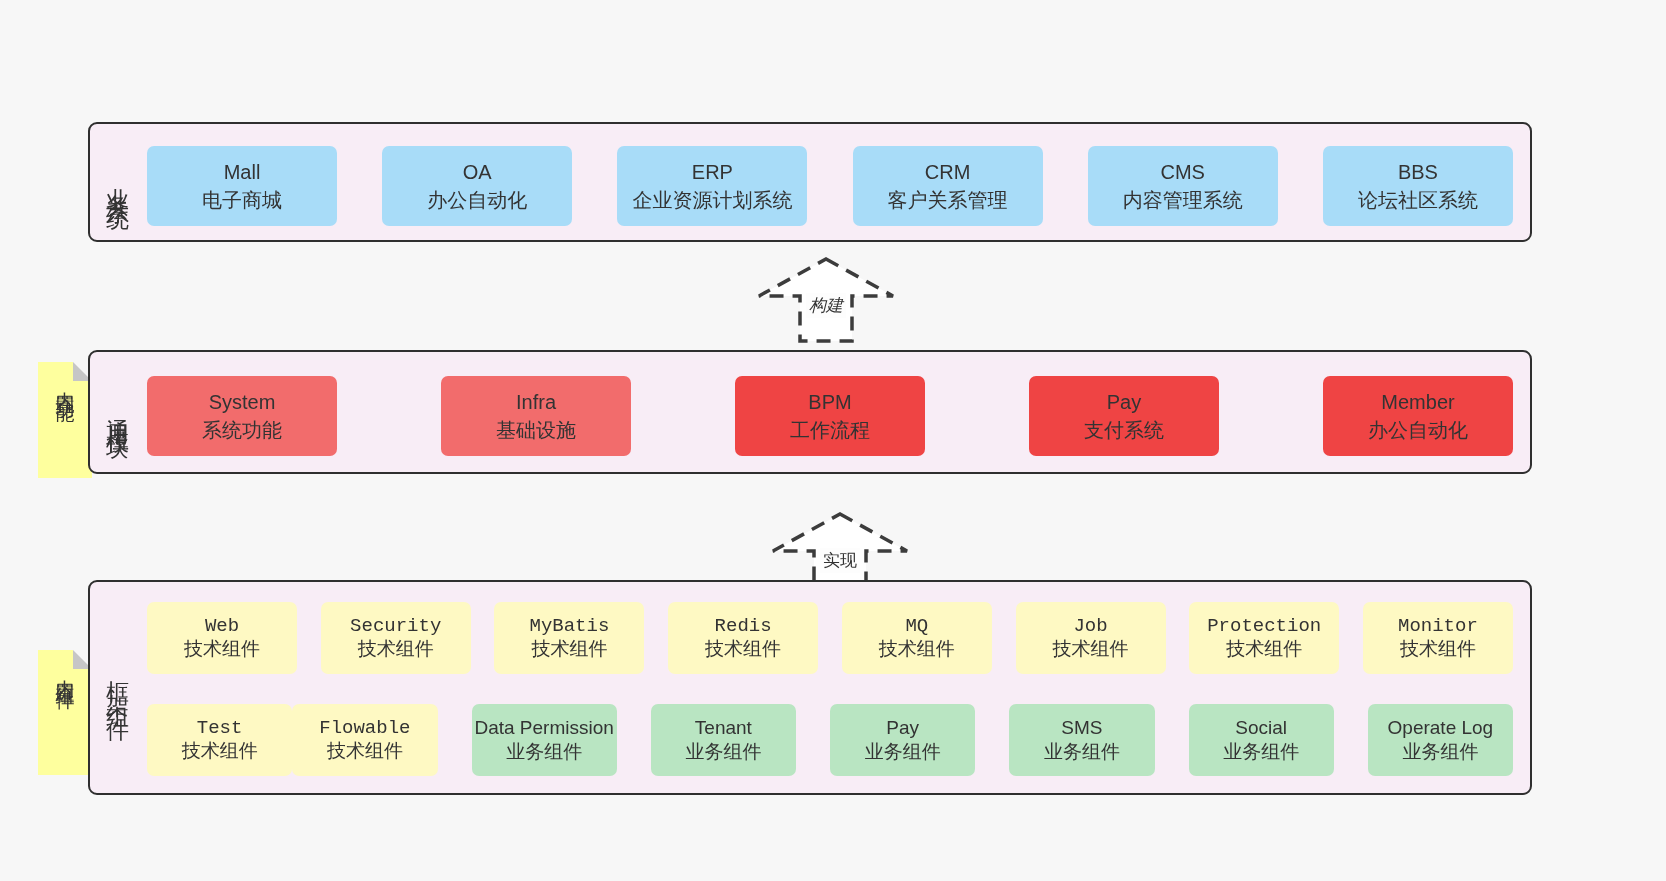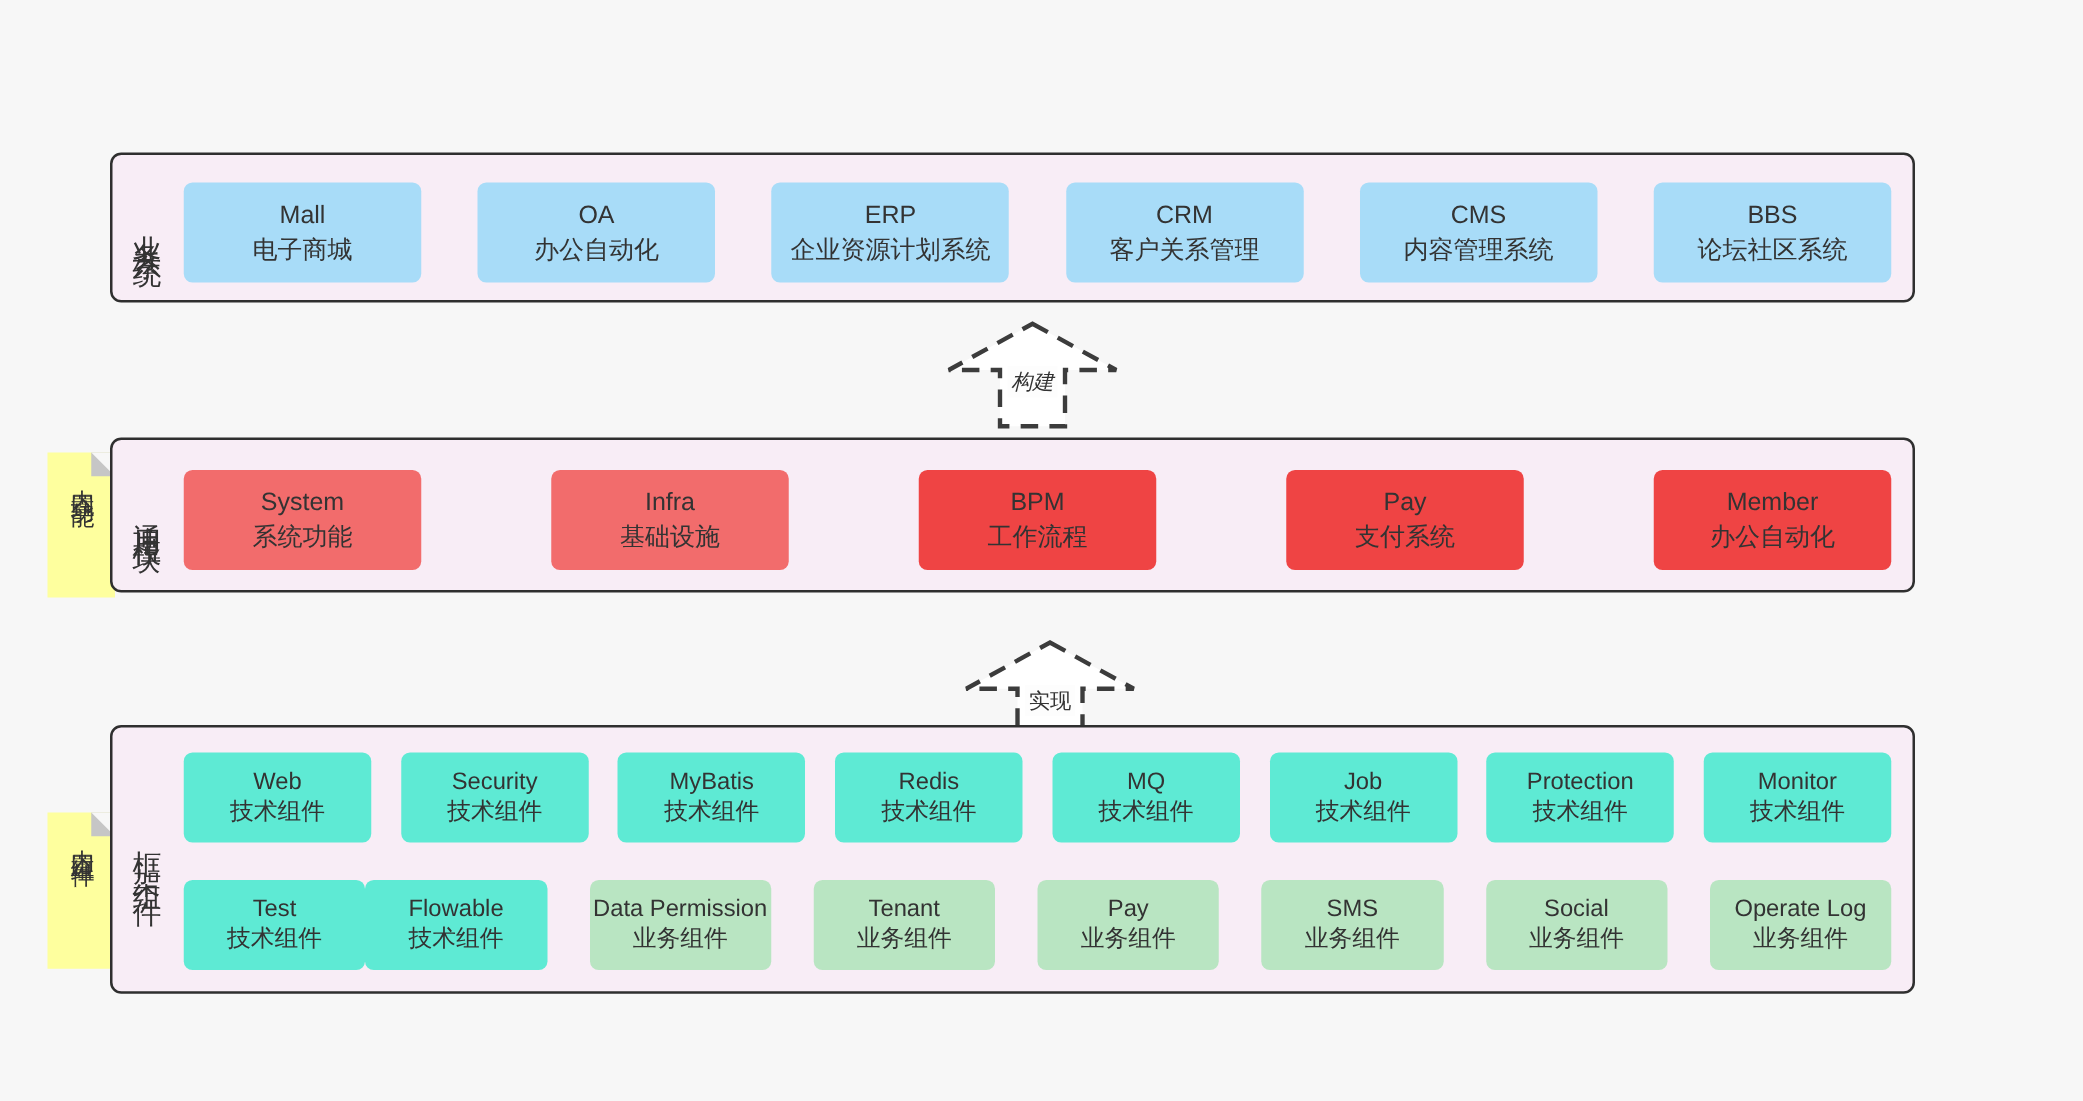--- a/index.html
+++ b/index.html
@@ -21,21 +21,21 @@
   #layer-components .boxes.row1{top:20px;}
   #layer-components .boxes.row2{top:122px;}
 
   .box{width:190px;height:80px;border-radius:7px;display:flex;flex-direction:column;justify-content:center;align-items:center;text-align:center;font-size:20px;line-height:28px;}
   #layer-components .box{width:150px;height:72px;font-size:19px;line-height:24px;}
   .box-title,.box-subtitle{width:100%;}
 
   .blue{background:#a8dcf8;}
   .red{background:#f26c6c;}
   .pink{background:#ef4444;}
-  .green{background:#5eead4;}
+  .green{background:#fef9c3;font-family:Liberation Mono, monospace;}
   .lightgreen{background:#b9e5c2;margin-left:34px;}
 
   
   .note{position:absolute;left:38px;width:54px;background:#feff9e;z-index:1;}
   #note-features{top:362px;height:116px;}
   #note-components{top:650px;height:125px;}
   .note:before{content:"";position:absolute;top:0;right:0;border-style:solid;border-width:0 19px 19px 0;border-color:transparent #f7f7f7 #c6c6c6 transparent;}
   .note .vlabel{position:static;transform:none;display:block;margin:14px auto 0 auto;font-size:19px;letter-spacing:4px;}
 
   

